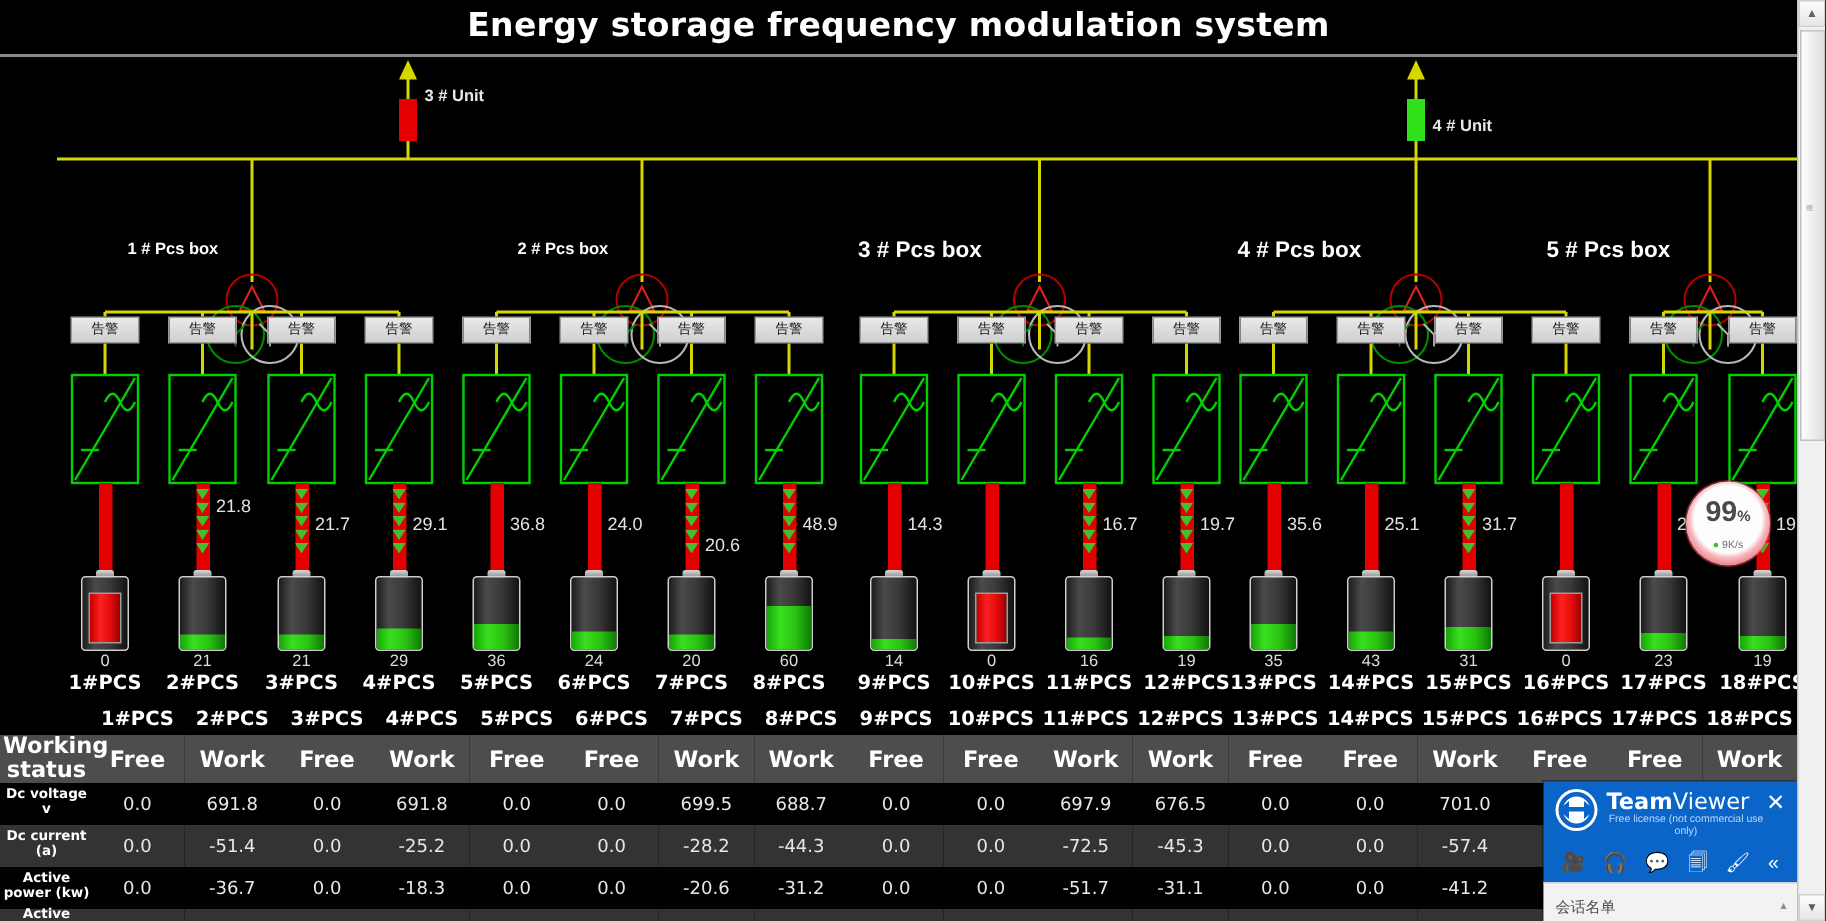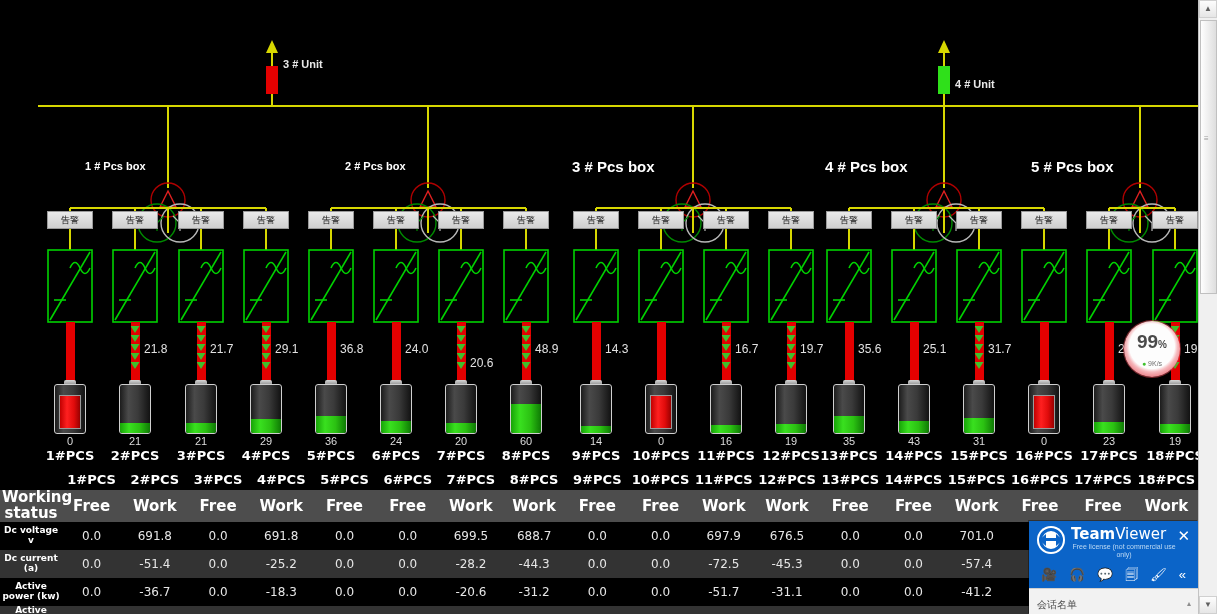--- a/index.html
+++ b/index.html
@@ -221,20 +221,23 @@
   #tv-foot .sess {
     position: absolute; left: 8px; top: 9px; color: #4c4c4c; font-size: 10px;
   }
   #tv-foot .pin { position: absolute; right: 7px; top: 10px; color: #8d8d8d; font-size: 8px; }
 </style>
 </head>
 <body>
 
 <div id="app">
 
+  <div class="titlebar">
+    <div class="title">Energy storage frequency modulation system</div>
+  </div>
 
   <div id="schematic">
     <svg width="1198" height="430" viewBox="0 0 1198 430" xmlns="http://www.w3.org/2000/svg">
 
       <line x1="38" y1="68" x2="1198" y2="68" stroke="#d7d700" stroke-width="2"></line>
 
       <line x1="272" y1="68" x2="272" y2="10" stroke="#d7d700" stroke-width="2"></line>
       <polygon points="272,2 266,15 278,15" fill="#d7d700"></polygon>
       <rect x="266" y="28" width="12" height="28" fill="#e40000"></rect>
 
@@ -459,21 +462,21 @@
         <div class="batt-name">1#PCS</div>
       </div>
       <div class="alarm-btn" style="left: 112px; top: 211px;">告警</div>
       <div class="cable" style="left: 130.5px; top: 322px; height: 60px;">
         <div class="arrow" style="top: 4px;"></div>
         <div class="arrow" style="top: 13px;"></div>
         <div class="arrow" style="top: 22px;"></div>
         <div class="arrow" style="top: 31px;"></div>
         <div class="arrow" style="top: 40px;"></div>
       </div>
-      <div class="dc-value" style="left: 144px; top: 342px;">21.8</div>
+      <div class="dc-value" style="left: 144px; top: 330px;">21.8</div>
       <div class="batt-wrap" style="left: 113px; top: 380px;">
         <div class="batt-cap"></div>
         <div class="batt-body">
           <div class="batt-fill" style="height: 10px;"></div>
         </div>
         <div class="batt-soc">21</div>
         <div class="batt-name">2#PCS</div>
       </div>
       <div class="alarm-btn" style="left: 178px; top: 211px;">告警</div>
       <div class="cable" style="left: 196.5px; top: 322px; height: 60px;">

